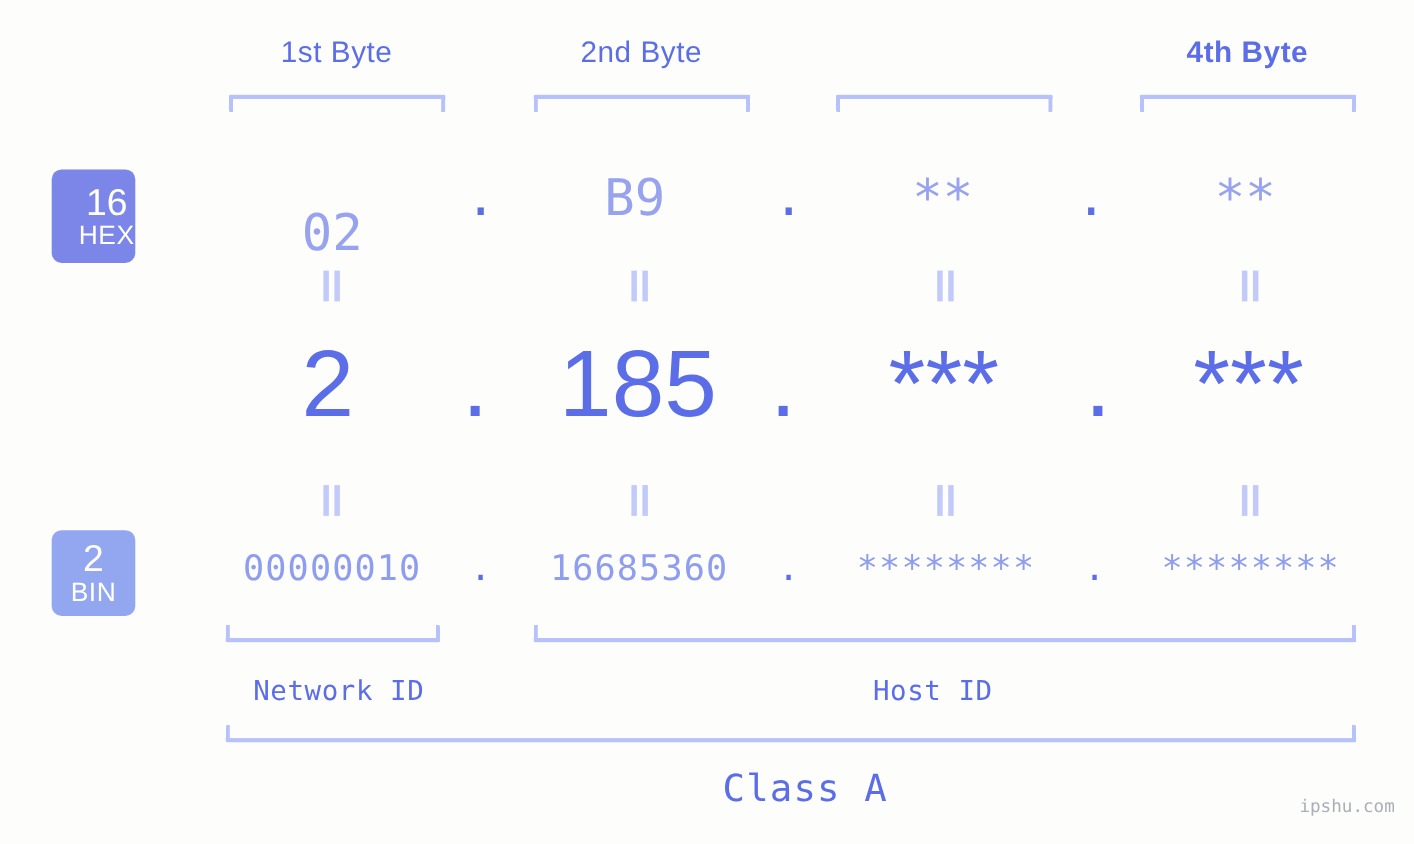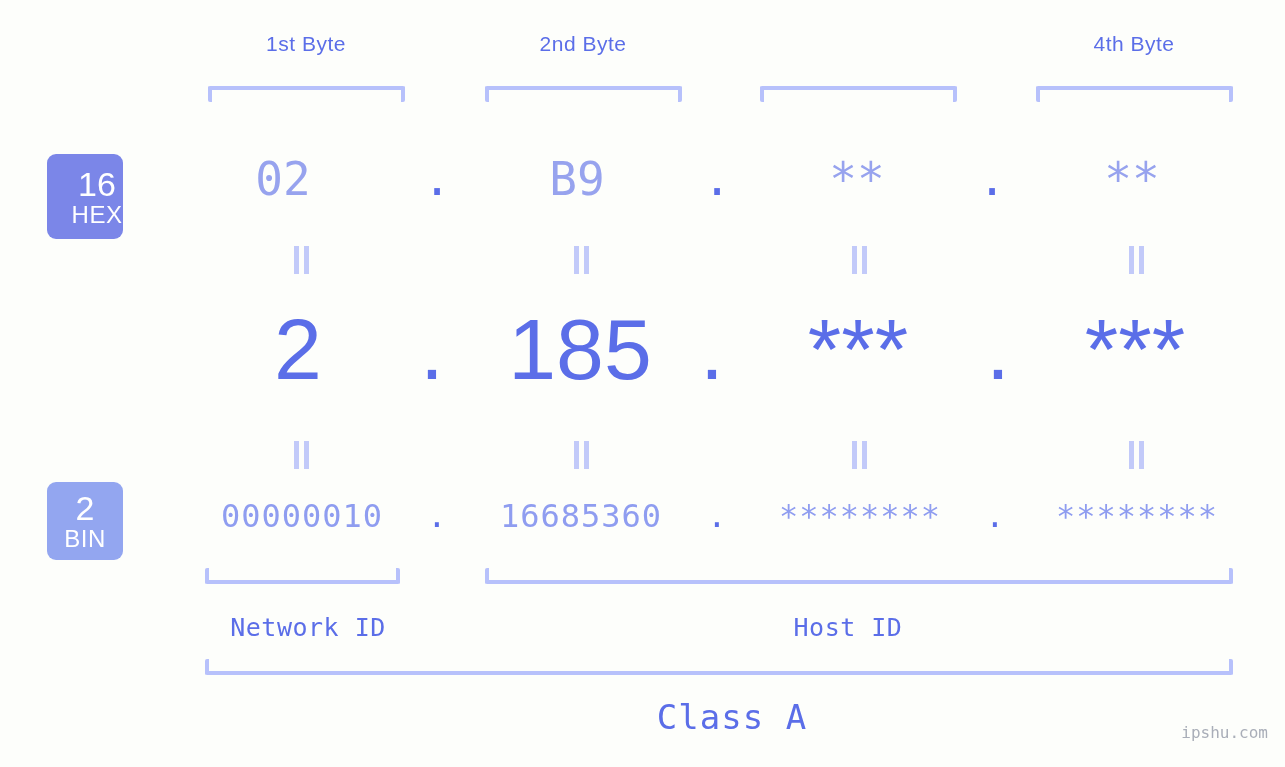--- a/index.html
+++ b/index.html
@@ -20,21 +20,21 @@
     height: 767px;
   }
 
   
   .byte-label {
     position: absolute;
     top: 32px;
     width: 240px;
     text-align: center;
     font-family: "Liberation Sans", sans-serif;
-    font-size: 21px;
+    font-size: 27px;
     color: #5b6ee8;
     letter-spacing: 0.5px;
     white-space: nowrap;
   }
 
   
   .bracket-down {            
     position: absolute;
     border: 4px solid #b7c1fb;
     border-bottom: none;
@@ -186,38 +186,38 @@
     letter-spacing: 0px;
   }
 </style>
 </head>
 <body>
 
 <div class="stage">
 
   <div class="byte-label" style="left:186px;">1st Byte</div>
   <div class="byte-label" style="left:463px;">2nd Byte</div>
-  <div class="byte-label" style="left:1014px;">4th Byte</div>
+  <div class="byte-label" style="left:1014px;font-weight:bold;">4th Byte</div>
 
   <div class="bracket-down" style="left:208px;  top:86px; width:197px;"></div>
   <div class="bracket-down" style="left:485px;  top:86px; width:197px;"></div>
   <div class="bracket-down" style="left:760px;  top:86px; width:197px;"></div>
   <div class="bracket-down" style="left:1036px; top:86px; width:197px;"></div>
 
   <div class="base-badge" style="top:154px; height:85px; background:#7b86e8;padding-left:24px;">
     <span class="num">16</span>
     <span class="nm">HEX</span>
   </div>
   <div class="base-badge" style="top:482px; height:78px; background:#93a6f0;">
     <span class="num">2</span>
     <span class="nm">BIN</span>
   </div>
 
   <div class="hex-row">
-    <div class="val-cell" style="left:163px;">02</div>
+    <div class="val-cell" style="left:182px;margin-top:32px;">02</div>
     <div class="dot" style="left:417px;">.</div>
     <div class="val-cell" style="left:457px;">B9</div>
     <div class="dot" style="left:697px;">.</div>
     <div class="val-cell" style="left:737px;">**</div>
     <div class="dot" style="left:972px;">.</div>
     <div class="val-cell" style="left:1012px;">**</div>
   </div>
 
   <div class="eq" style="left:290px; top:246px;">
       <i></i>

